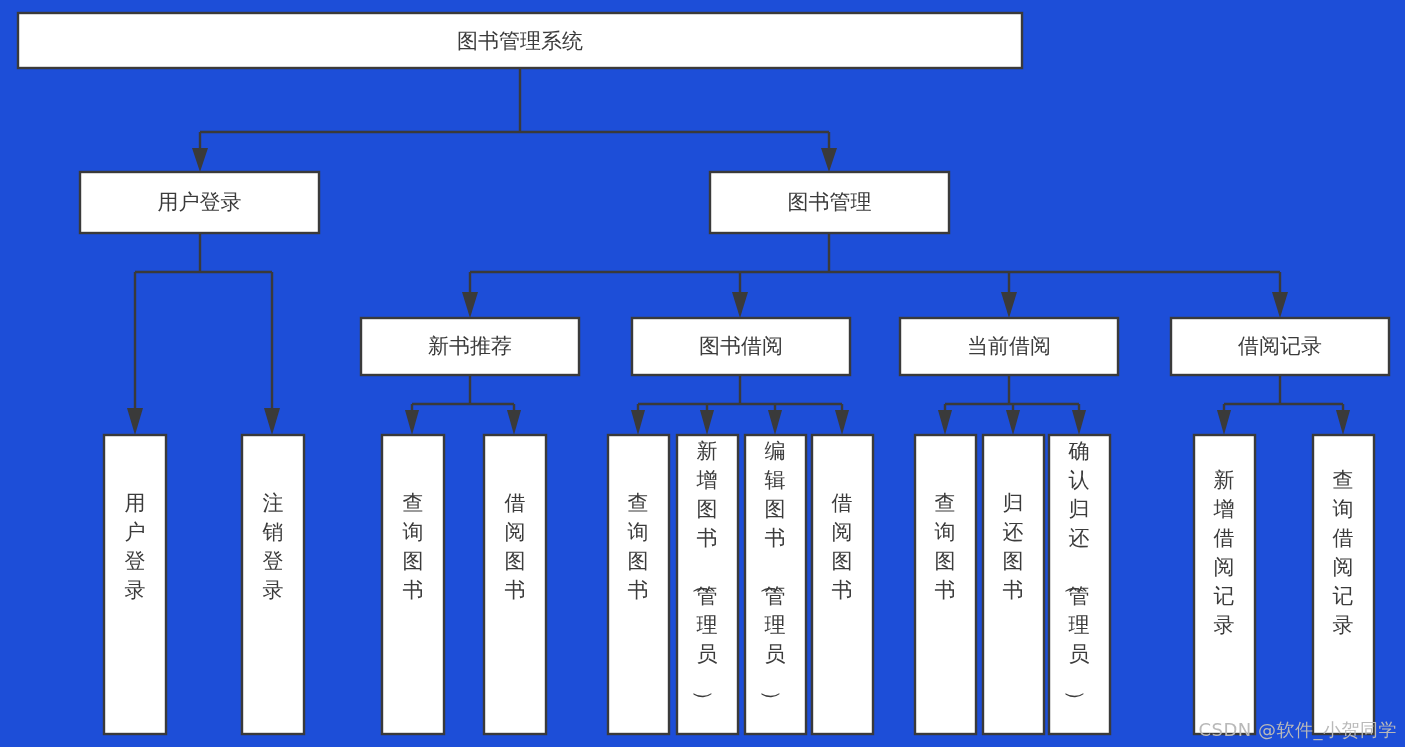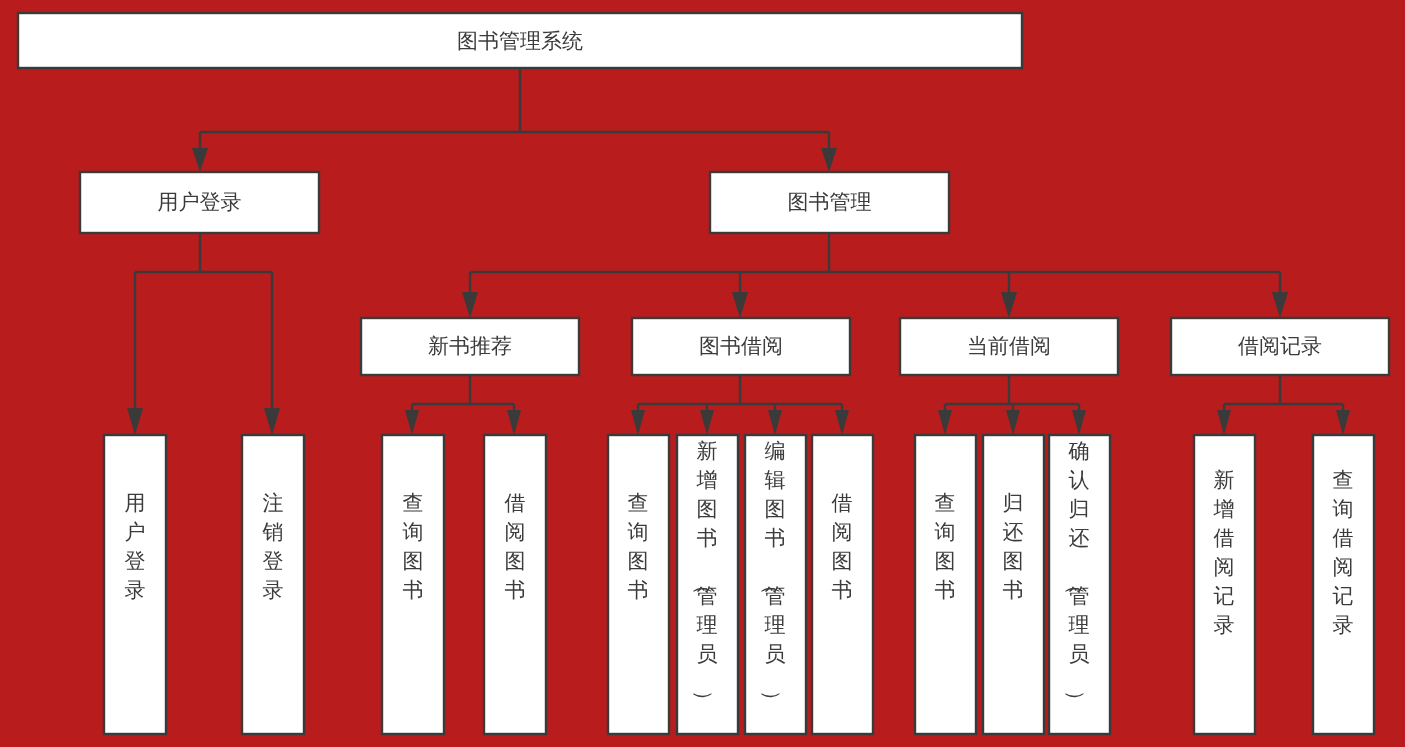--- a/index.html
+++ b/index.html
@@ -11,21 +11,21 @@
   body {
     width: 1405px;
     height: 747px;
     overflow: hidden;
     font-family: "DejaVu Sans", "Liberation Sans", sans-serif;
   }
   #diagram-root {
     position: relative;
     width: 1405px;
     height: 747px;
-    background: #b91c1c;
+    background: #1d4ed8;
   }
   svg#diagram-svg {
     position: absolute;
     top: 0;
     left: 0;
     width: 1405px;
     height: 747px;
     display: block;
   }
   .node-rect {
@@ -232,13 +232,14 @@
       <rect class="node-rect" x="1194" y="435" width="61" height="299"></rect>
       <text class="node-label-vertical" x="1224" y="487"><tspan x="1224" y="487">新</tspan><tspan x="1224" y="516">增</tspan><tspan x="1224" y="545">借</tspan><tspan x="1224" y="574">阅</tspan><tspan x="1224" y="603">记</tspan><tspan x="1224" y="632">录</tspan></text>
     </g>
     <g>
       <rect class="node-rect" x="1313" y="435" width="61" height="299"></rect>
       <text class="node-label-vertical" x="1343" y="487"><tspan x="1343" y="487">查</tspan><tspan x="1343" y="516">询</tspan><tspan x="1343" y="545">借</tspan><tspan x="1343" y="574">阅</tspan><tspan x="1343" y="603">记</tspan><tspan x="1343" y="632">录</tspan></text>
     </g>
 
   </svg>
 
+  <div class="watermark">CSDN @软件_小贺同学</div>
 </div>
 
 </body></html>

